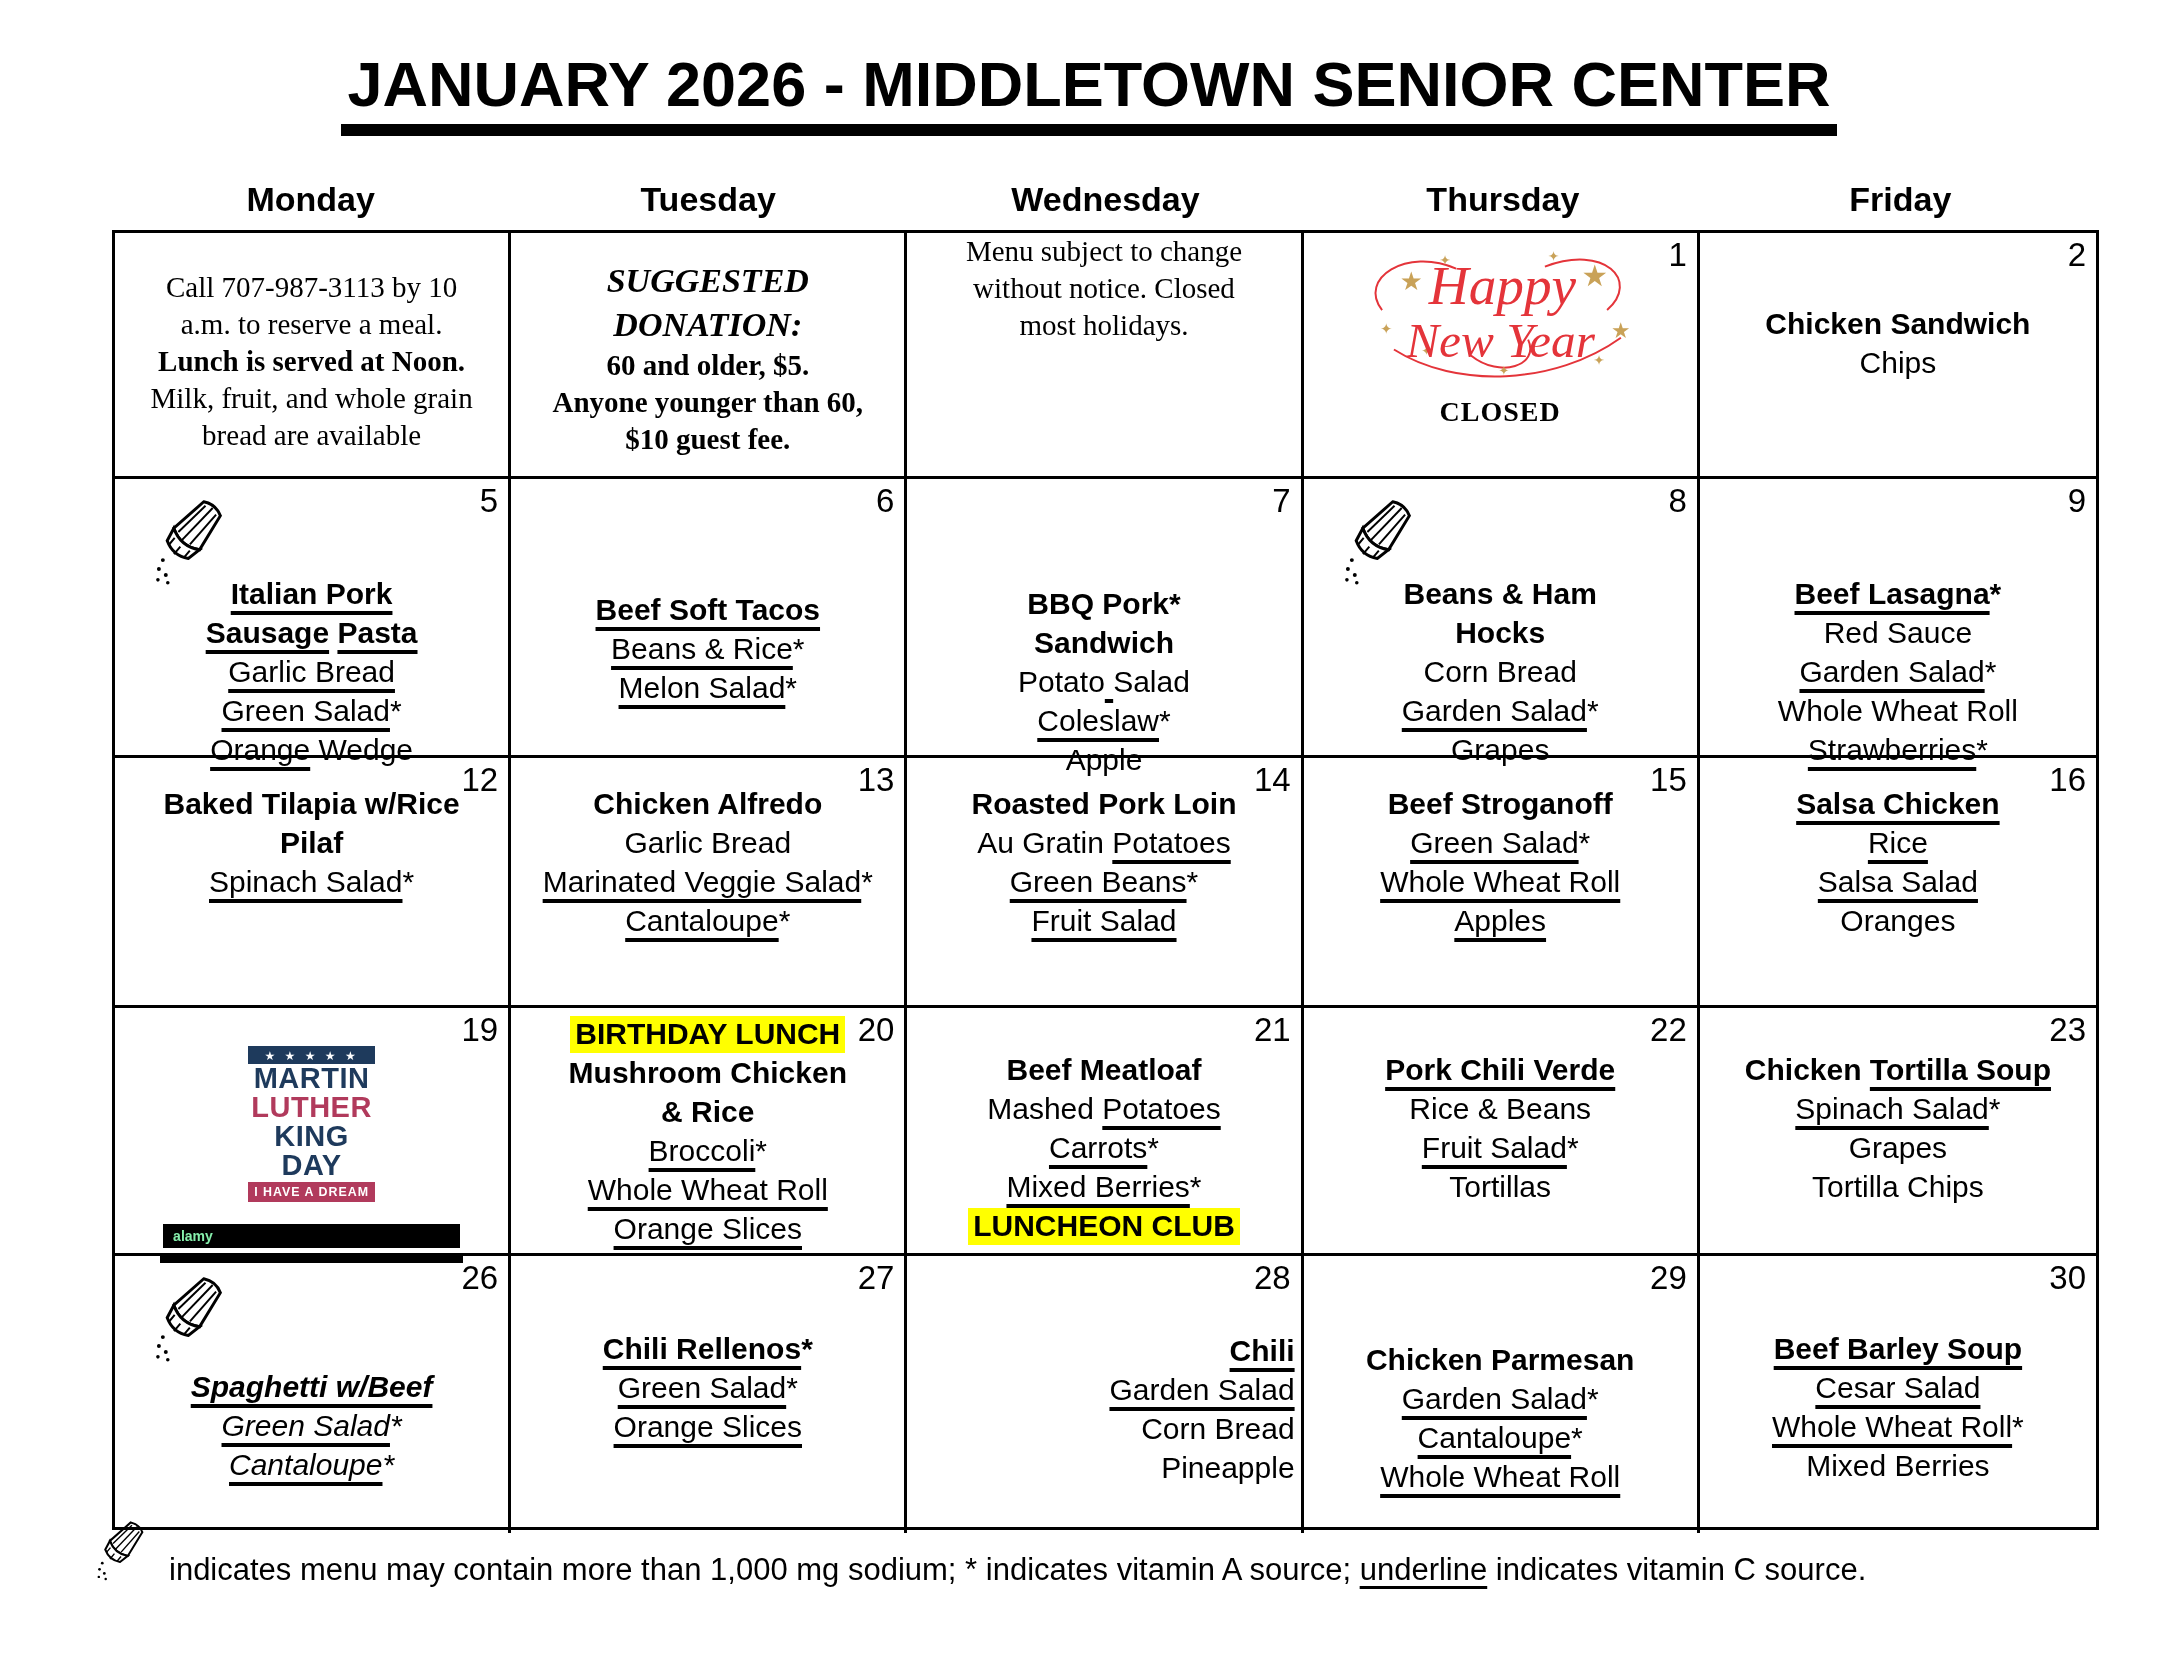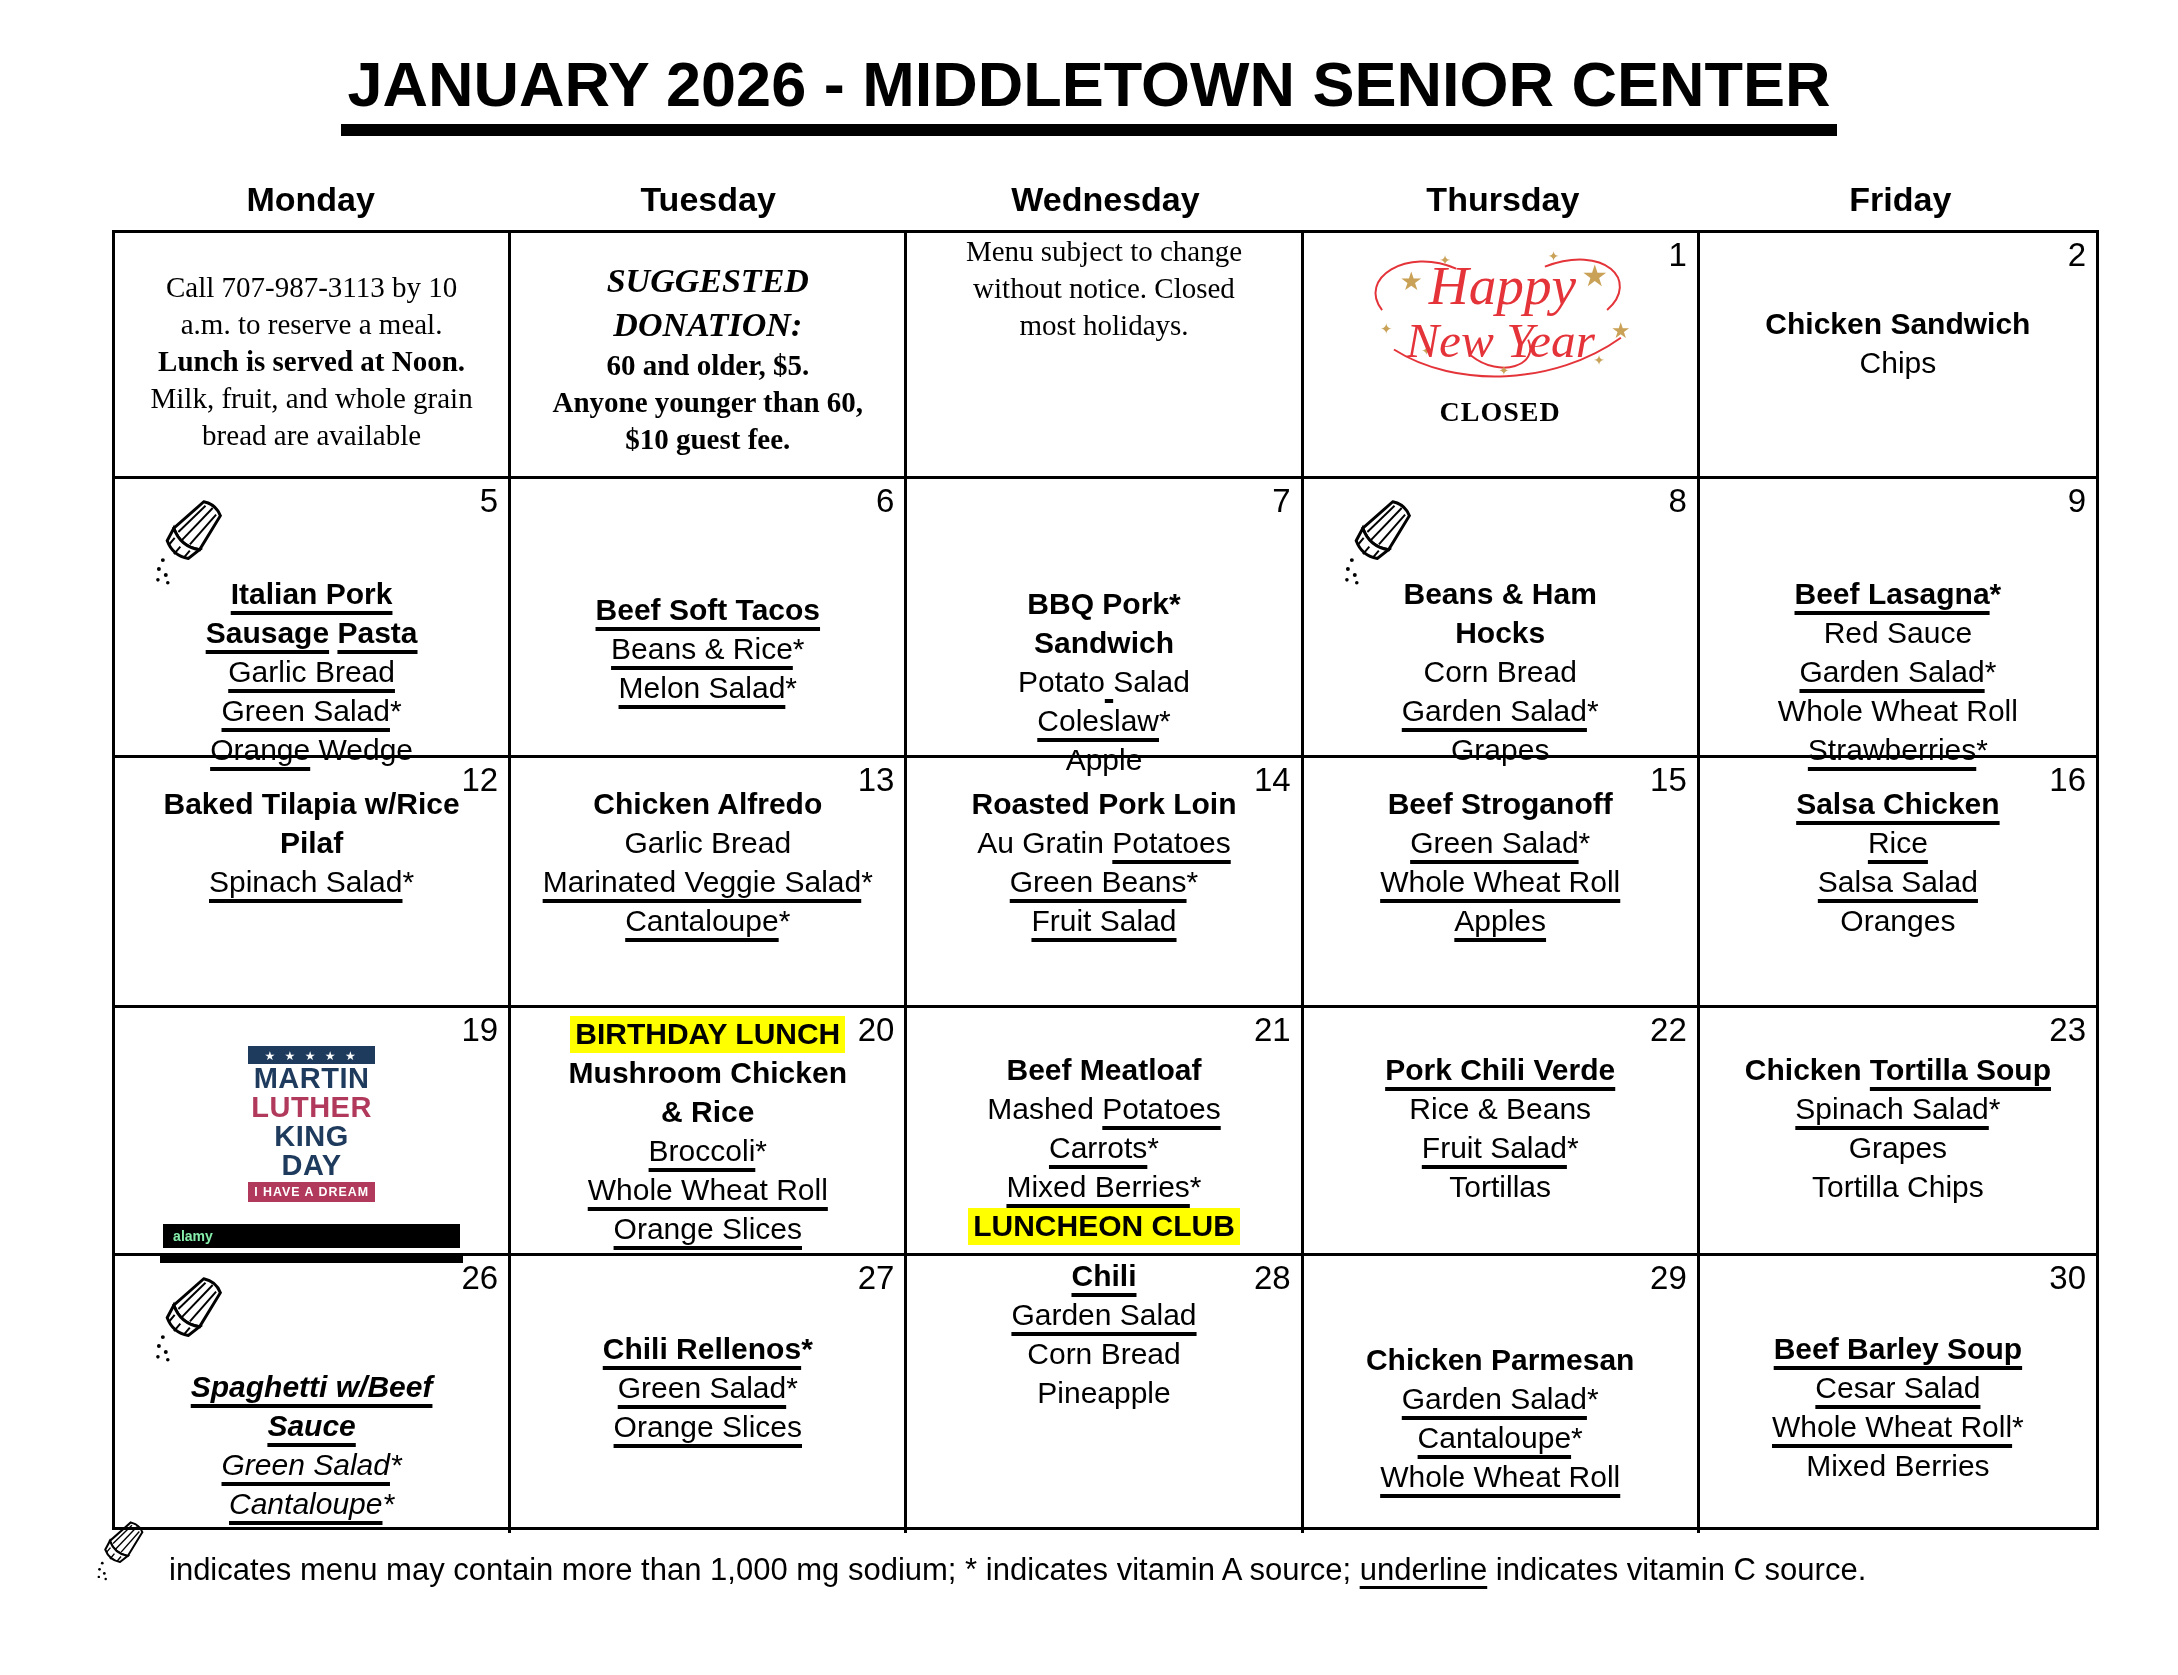--- a/index.html
+++ b/index.html
@@ -345,36 +345,35 @@
       <circle cx="12" cy="70" r="2"></circle>
       <circle cx="8" cy="79" r="2"></circle>
       <circle cx="15" cy="85" r="2"></circle>
       <circle cx="7" cy="90" r="1.8"></circle>
       <circle cx="17" cy="93" r="1.8"></circle>
     </g>
   </svg>
 </div>
         <div class="lines" style="padding-top: 111px; font-style: italic;">
           <div class="line"><span class="b u">Spaghetti w/Beef</span></div>
-          <div class="line"><span class="b u">Sauce</span></div>
           <div class="line"><span class="u">Green Salad</span><span class="">*</span></div>
           <div class="line"><span class="u">Cantaloupe</span><span class="">*</span></div>
         </div>
       </div>
       <div class="cell lastrow">
         <div class="date">27</div>
         <div class="lines" style="padding-top: 73px;">
           <div class="line"><span class="b u">Chili Rellenos</span><span class="b">*</span></div>
           <div class="line"><span class="u">Green Salad</span><span class="">*</span></div>
           <div class="line"><span class="u">Orange Slices</span></div>
         </div>
       </div>
       <div class="cell lastrow">
         <div class="date">28</div>
-        <div class="lines" style="">
+        <div class="lines" style="padding-top: 75px; text-align: right;">
           <div class="line"><span class="b u">Chili</span></div>
           <div class="line"><span class="u">Garden Salad</span></div>
           <div class="line"><span class="">Corn Bread</span></div>
           <div class="line"><span class="">Pineapple</span></div>
         </div>
       </div>
       <div class="cell lastrow">
         <div class="date">29</div>
         <div class="lines" style="padding-top: 75px; margin-top: 9px;">
           <div class="line"><span class="b">Chicken Parmesan</span></div>

